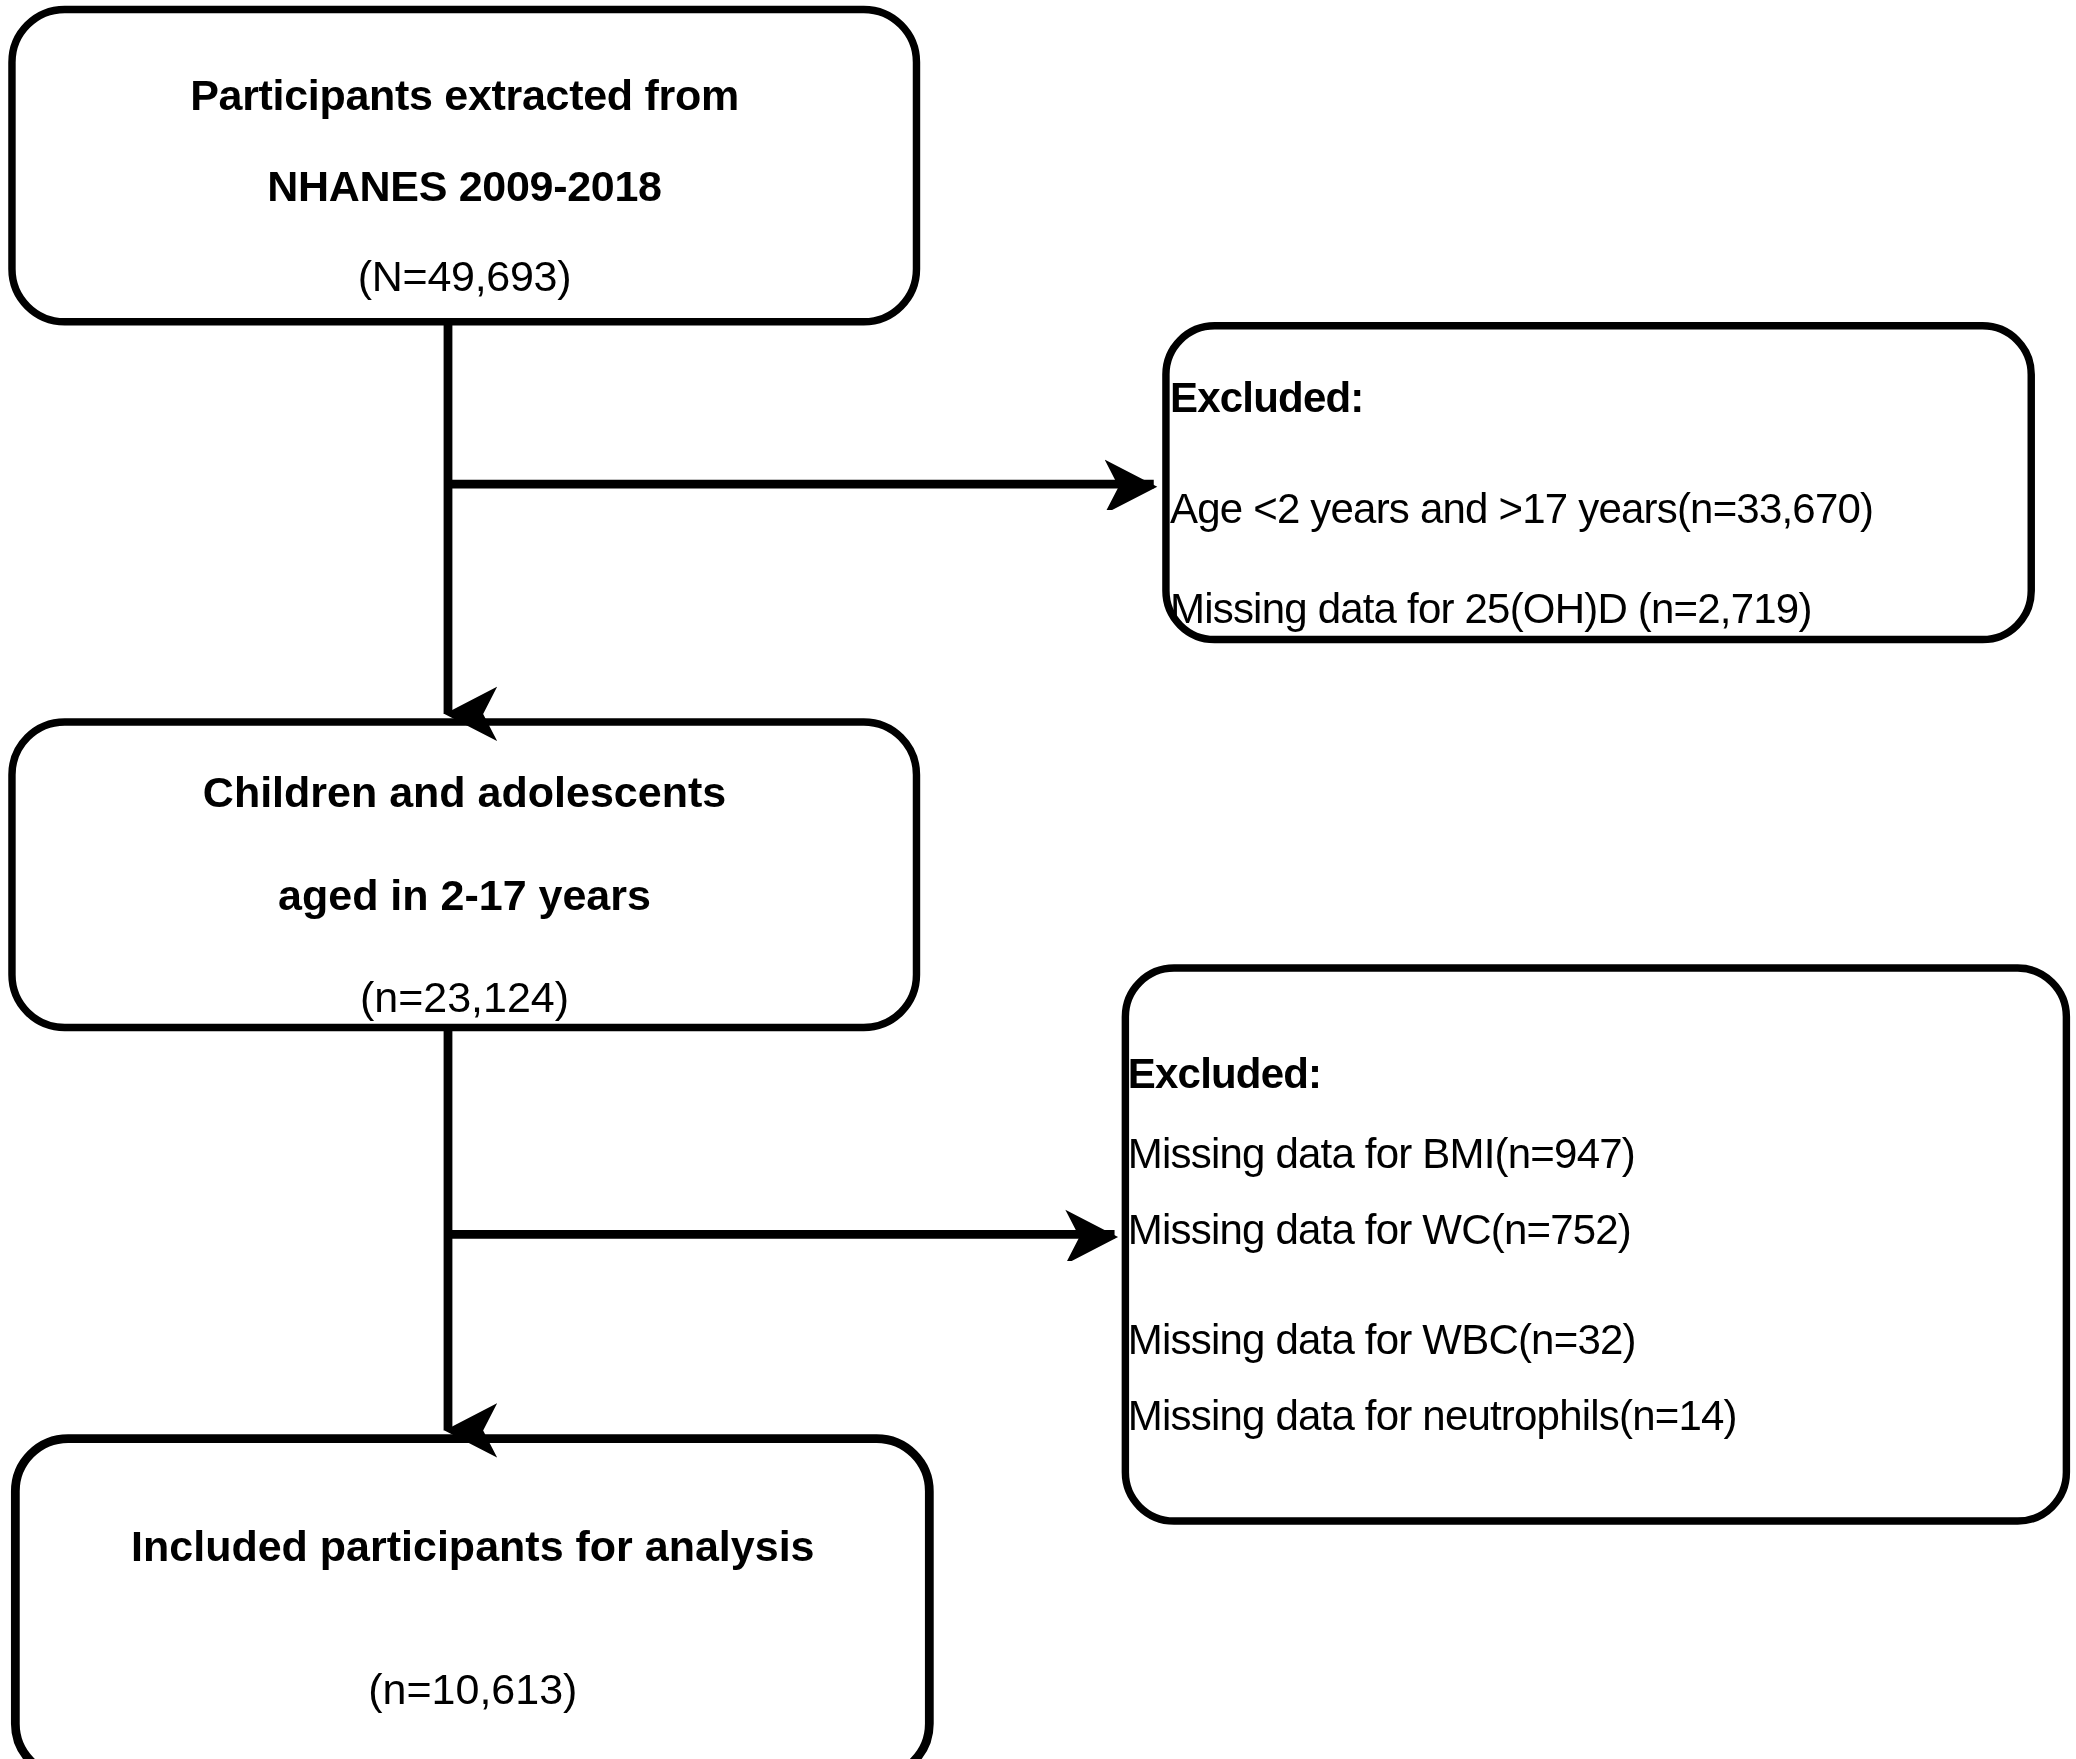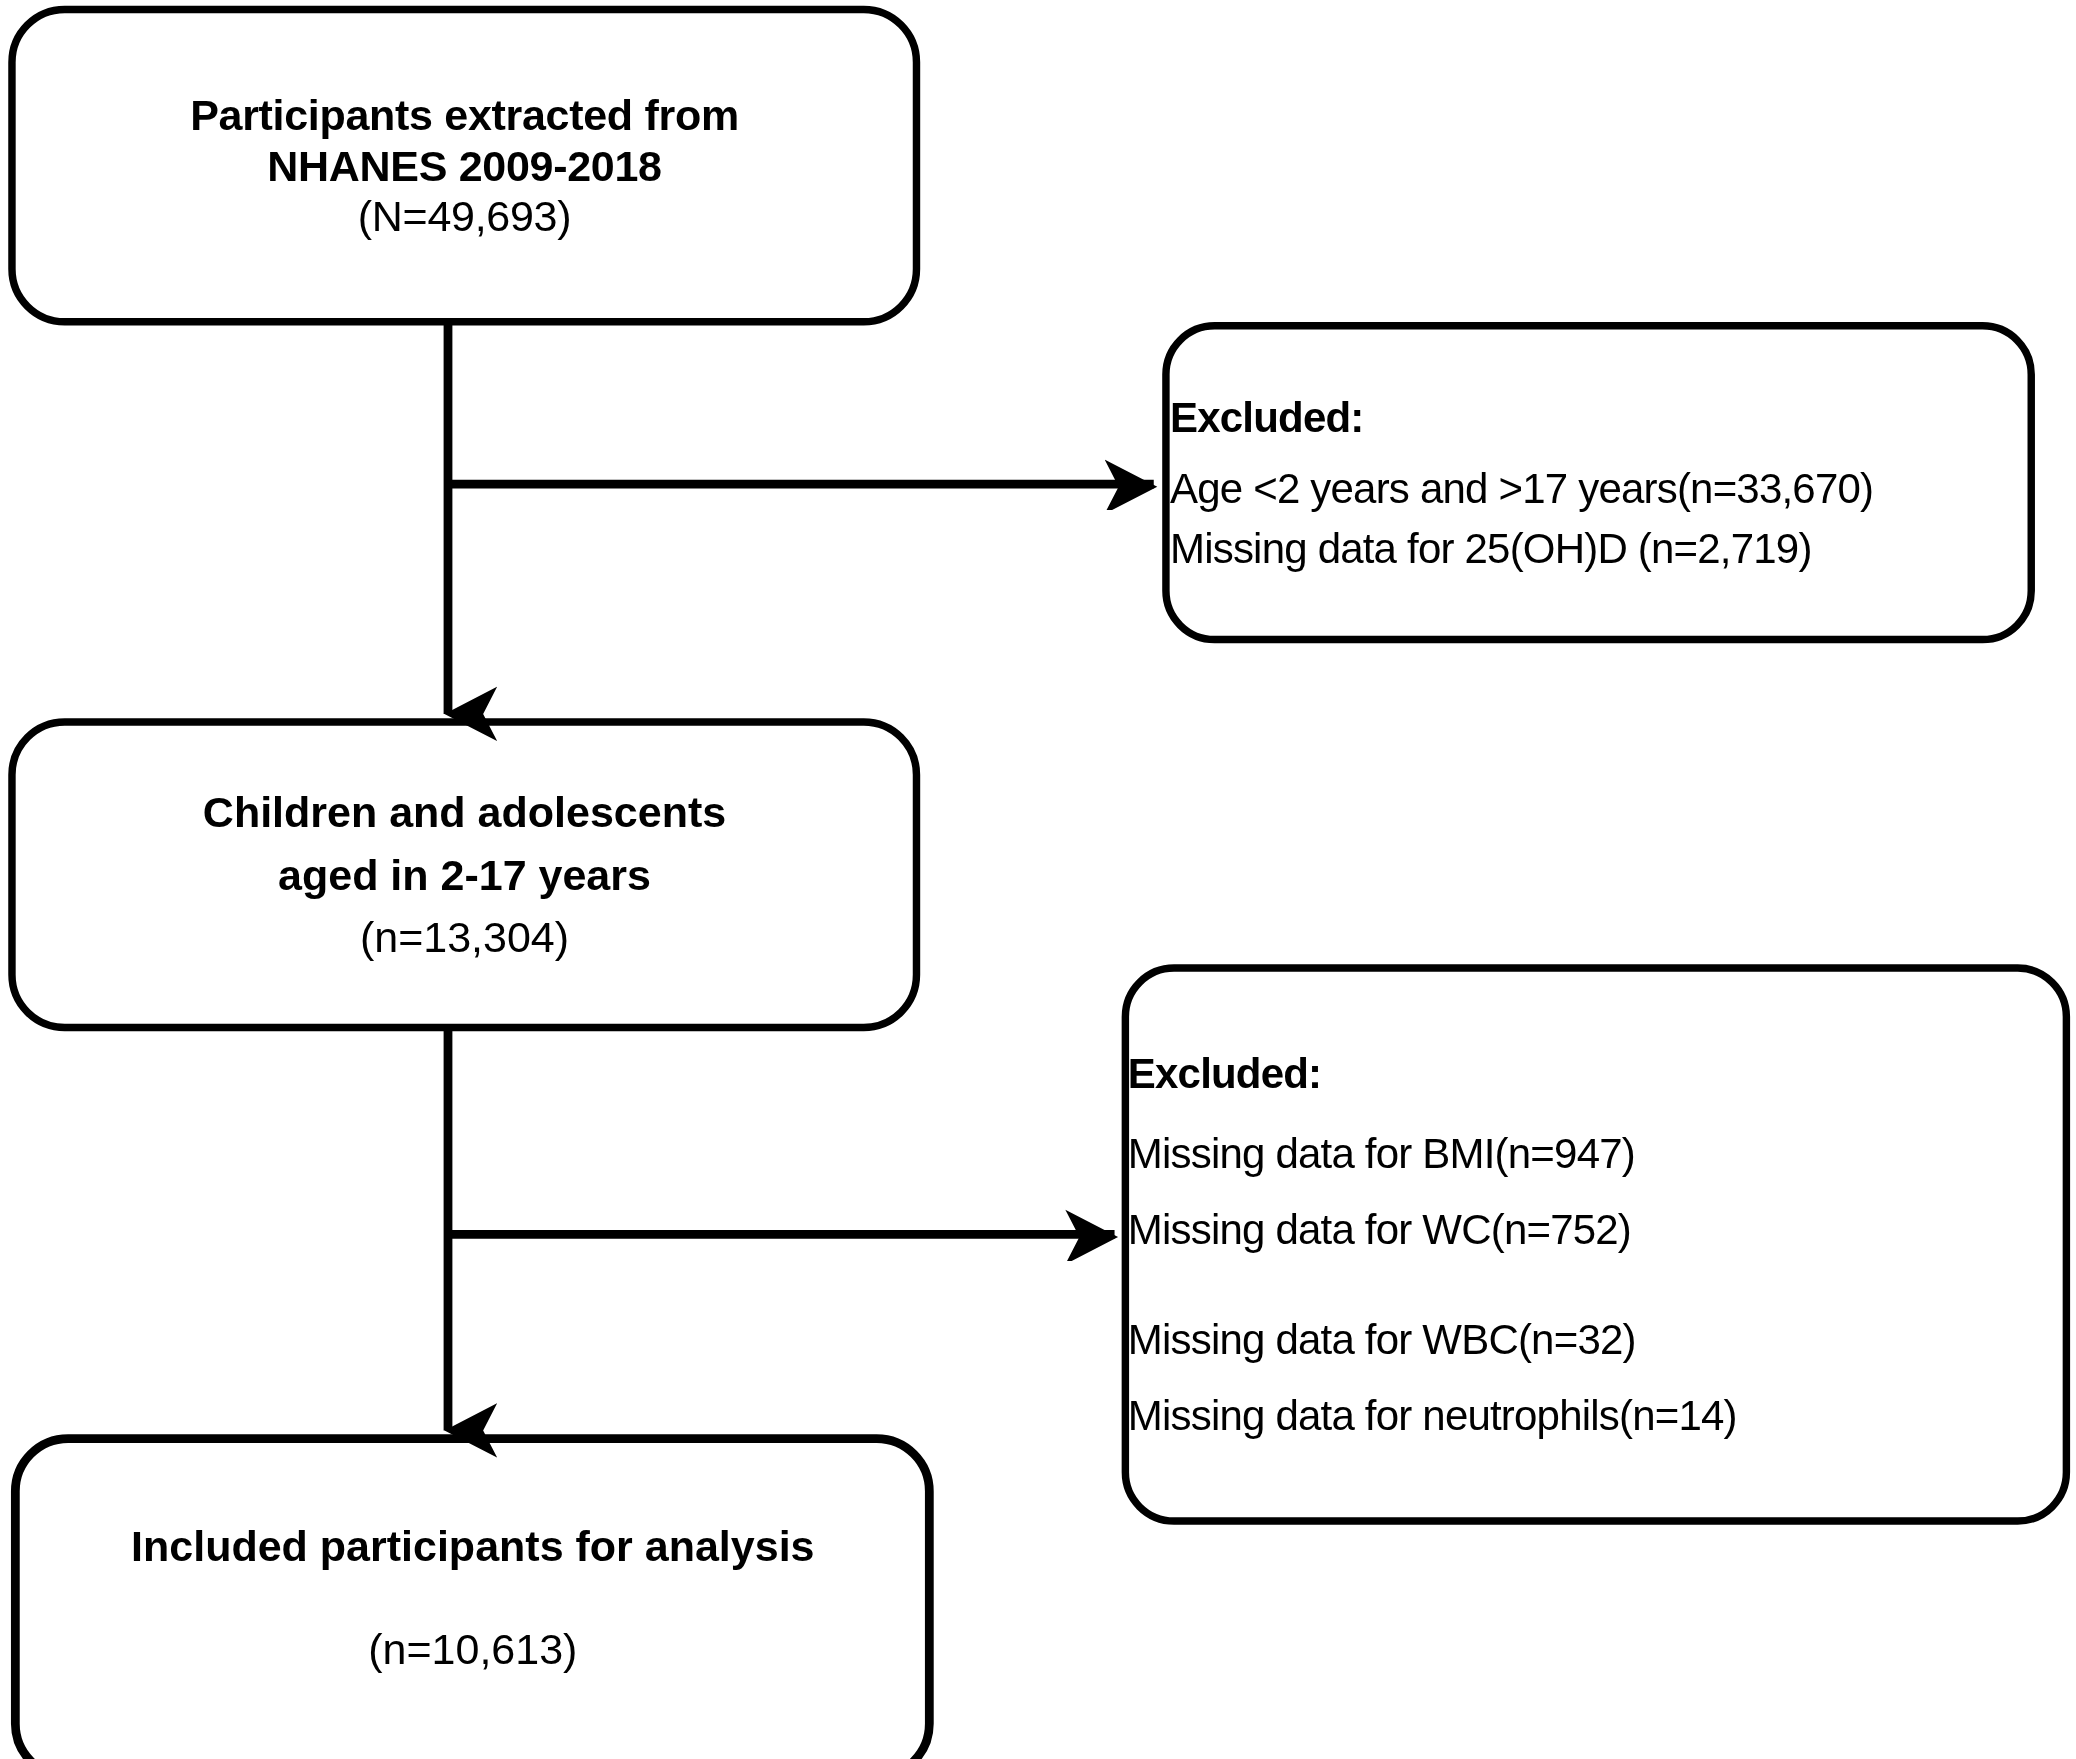--- a/index.html
+++ b/index.html
@@ -38,20 +38,21 @@
     align-items: center;
     text-align: center;
   }
   .node-excl {
     align-items: flex-start;
     text-align: right;
   }
   .line {
     display: block;
     white-space: pre;
+    margin-top: 40px;
   }
   .bold {
     font-weight: bold;
   }
   
   #box-source {
     left: 8px;  top: 5.4px;
     width: 913px; height: 321px;
     font-size: 43px;
     line-height: 1.18;
@@ -130,21 +131,21 @@
 
   <div class="node node-main" id="box-source">
     <span class="line bold">Participants extracted from</span>
     <span class="line bold">NHANES 2009-2018</span>
     <span class="line">(N=49,693)</span>
   </div>
 
   <div class="node node-main" id="box-eligible">
     <span class="line bold">Children and adolescents</span>
     <span class="line bold">aged in 2-17 years</span>
-    <span class="line">(n=13,304)</span>
+    <span class="line">(n=23,124)</span>
   </div>
 
   <div class="node node-main" id="box-included">
     <span class="line bold">Included participants for analysis</span>
     <span class="line">(n=10,613)</span>
   </div>
 
   <div class="node node-excl" id="box-excl-1">
     <span class="line bold">Excluded:</span>
     <div class="spacer"></div>

